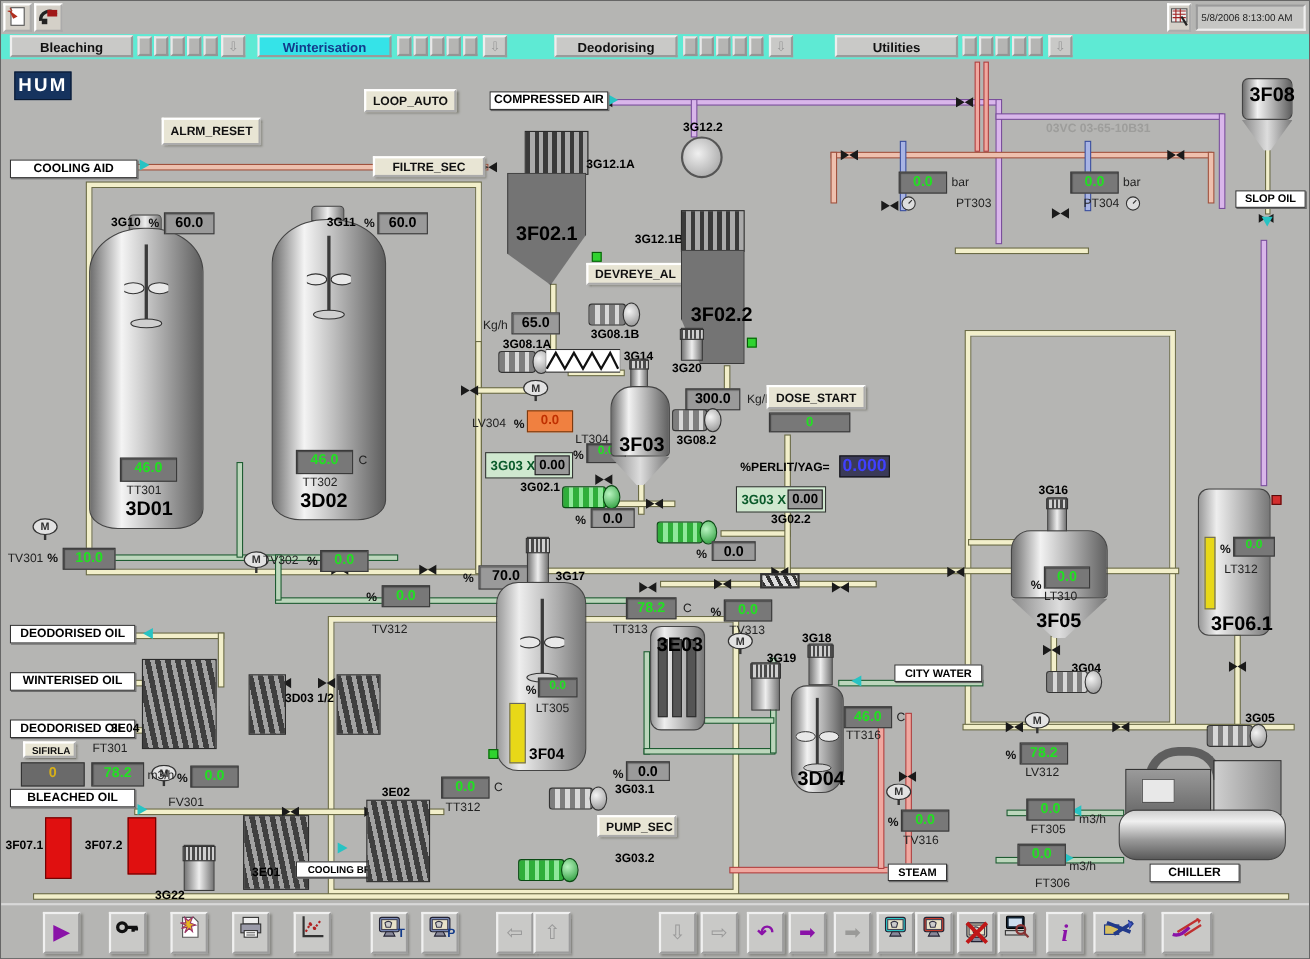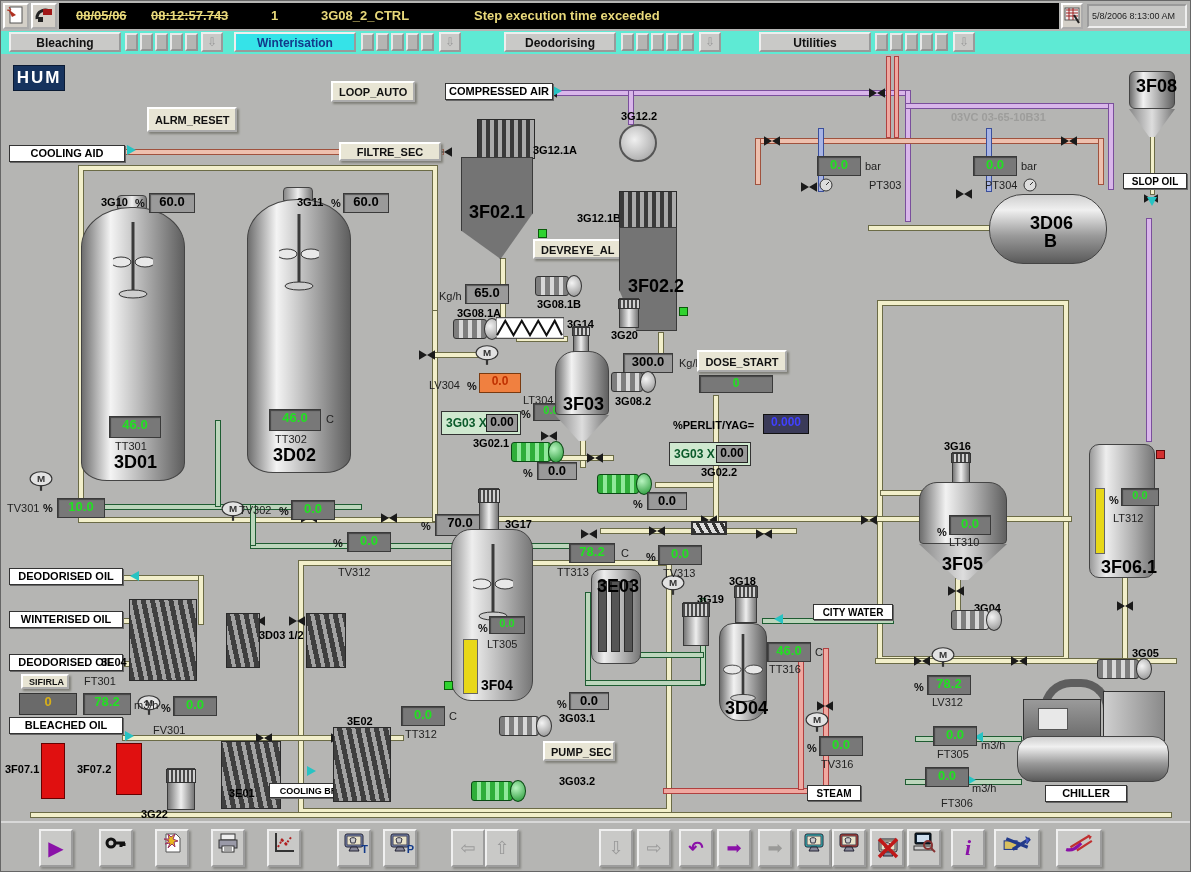--- a/index.html
+++ b/index.html
@@ -26,21 +26,21 @@
   .pk{background:#eec0ae;box-shadow:0 0 0 1px #a0523e}
   .pu{background:#d9b6ea;box-shadow:0 0 0 1px #7a4f9c}
   .bl{background:#a8b4e4;box-shadow:0 0 0 1px #3a4f9c}
   .rd{background:#f0a8a0;box-shadow:0 0 0 1px #b04040}
   .loop{position:absolute;border:4px solid #f2efca;box-shadow:0 0 0 1px #6b6b46, inset 0 0 0 1px #6b6b46}
   .lbl{position:absolute;background:#fff;border:1px solid #333;color:#000;font-size:11px;font-weight:bold;text-align:center;line-height:15px;box-shadow:1px 1px 0 #666}
   .btn3d{position:absolute;background:#e8e5d4;border:2px outset #fff;font-size:11px;font-weight:bold;color:#111;text-align:center;box-shadow:2px 2px 2px #808078}
   .dsp{position:absolute;background:#787878;border:1px solid #3a3a3a;box-shadow:inset 1px 1px 1px #444;color:#22e022;font-weight:bold;font-size:13px;text-align:center}
   .dspB{position:absolute;background:#9a9a9a;border:1px solid #3a3a3a;box-shadow:inset 1px 1px 1px #555;color:#000;font-weight:bold;font-size:13px;text-align:center}
   .dspO{position:absolute;background:#f08040;border:1px solid #7a3a10;color:#c03000;font-weight:bold;font-size:12px;text-align:center}
-  .dspN{position:absolute;background:#3a3a58;border:1px solid #111;color:#4040ff;font-weight:bold;font-size:12px;text-align:center}
+  .dspN{position:absolute;background:#3a3a58;border:1px solid #111;color:#4040ff;font-weight:bold;font-size:16px;text-align:center}
   .dspG{position:absolute;background:#6a6a6a;border:1px solid #333;color:#d8b018;font-weight:bold;font-size:13px;text-align:center}
   .eq{position:absolute;color:#000;font-size:11px;font-weight:bold;white-space:nowrap}
   .eqB{position:absolute;color:#000;font-size:18px;font-weight:bold;white-space:nowrap}
   .pct{position:absolute;color:#111;font-size:11px;font-weight:bold}
   .un{position:absolute;color:#222;font-size:11px;white-space:nowrap}
   .tag{position:absolute;color:#222;font-size:11px;white-space:nowrap}
   .wm{position:absolute;color:#9d9d9b;font-size:11px;font-weight:bold}
   .tankV{position:absolute;background:linear-gradient(90deg,#6e6e6e,#f4f4f4 28%,#bdbdbd 55%,#5e5e5e);border:1px solid #444;border-radius:50px 50px 26px 26px/40px 40px 18px 18px}
   .neck{position:absolute;background:linear-gradient(90deg,#888,#eee,#777);border:1px solid #444;border-radius:4px 4px 0 0}
   .tankH{position:absolute;background:linear-gradient(#cfcfcf,#f0f0f0 22%,#9a9a9a 60%,#5a5a5a);border:1px solid #444;border-radius:34px}
@@ -84,27 +84,20 @@
     <button class="tbbtn" style="left:2px"><svg width="20" height="20" viewBox="0 0 20 20">
           <rect x="4" y="2" width="12" height="16" fill="#fff" stroke="#555"></rect>
           <path d="M2 4 L10 10 L6 12 Z" fill="#b03020"></path>
           <path d="M3 2 l2 3 M1 5 l4 1" stroke="#b03020" fill="none"></path>
         </svg></button>
     <button class="tbbtn" style="left:30px"><svg width="20" height="20" viewBox="0 0 20 20">
           <path d="M3 14 a8 8 0 0 1 14-6" stroke="#222" stroke-width="3" fill="none"></path>
           <rect x="9" y="4" width="9" height="6" fill="#a01818"></rect>
           <rect x="4" y="12" width="5" height="5" fill="#222"></rect>
         </svg></button>
-    <div id="alarmstrip">
-      <span class="ab strike" style="left:17px;top:5px">08/05/06</span>
-      <span class="ab strike" style="left:92px;top:5px">08:12:57.743</span>
-      <span class="ab" style="left:212px;top:5px">1</span>
-      <span class="ab" style="left:262px;top:5px">3G08_2_CTRL</span>
-      <span class="ab" style="left:415px;top:5px">Step execution time exceeded</span>
-    </div>
     <button class="tbbtn" style="left:1060px;width:22px;height:26px"><svg width="16" height="18" viewBox="0 0 16 18">
           <rect x="1" y="2" width="14" height="12" fill="#eee" stroke="#555"></rect>
           <path d="M2 4 h12 M2 7 h12 M2 10 h12 M5 2 v12 M9 2 v12" stroke="#a02020"></path>
           <path d="M10 9 l5 8" stroke="#222" stroke-width="2"></path>
         </svg></button>
     <div id="clockbox">5/8/2006 8:13:00 AM</div>
   </div>
 
   <div id="tabbar">
     <button class="tab" style="left:8px">Bleaching</button>
@@ -512,24 +505,20 @@
     <svg class="ab" style="left:818px;top:124px" width="14" height="14">
         <use href="#gau"></use>
       </svg>
     <span class="tag" style="left:868px;top:125px">PT303</span>
     <div class="dsp" style="left:972px;top:102px;width:44px;height:20px">0.0</div>
     <span class="un" style="left:1020px;top:106px">bar</span>
     <span class="tag" style="left:984px;top:125px">PT304</span>
     <svg class="ab" style="left:1022px;top:124px" width="14" height="14">
         <use href="#gau"></use>
       </svg>
-    <div class="tankH" style="left:988px;top:140px;width:118px;height:70px">
-      <span class="eqB" style="left:40px;top:18px">3D06</span>
-      <span class="eqB" style="left:54px;top:36px">B</span>
-    </div>
     <div class="vessel" style="left:1128px;top:17px;width:46px;height:38px;border-radius:6px">
       <span class="eqB" style="left:6px;top:4px">3F08</span>
     </div>
     <div class="cone" style="left:1128px;top:55px;width:46px;height:28px"></div>
     <div class="lbl" style="left:1122px;top:119px;width:64px;height:16px;font-size:10px">SLOP OIL</div>
 
     <span class="eq" style="left:943px;top:386px">3G16</span>
     <div class="dev" style="left:951px;top:398px;width:18px;height:32px">
         <i></i>
       </div>

